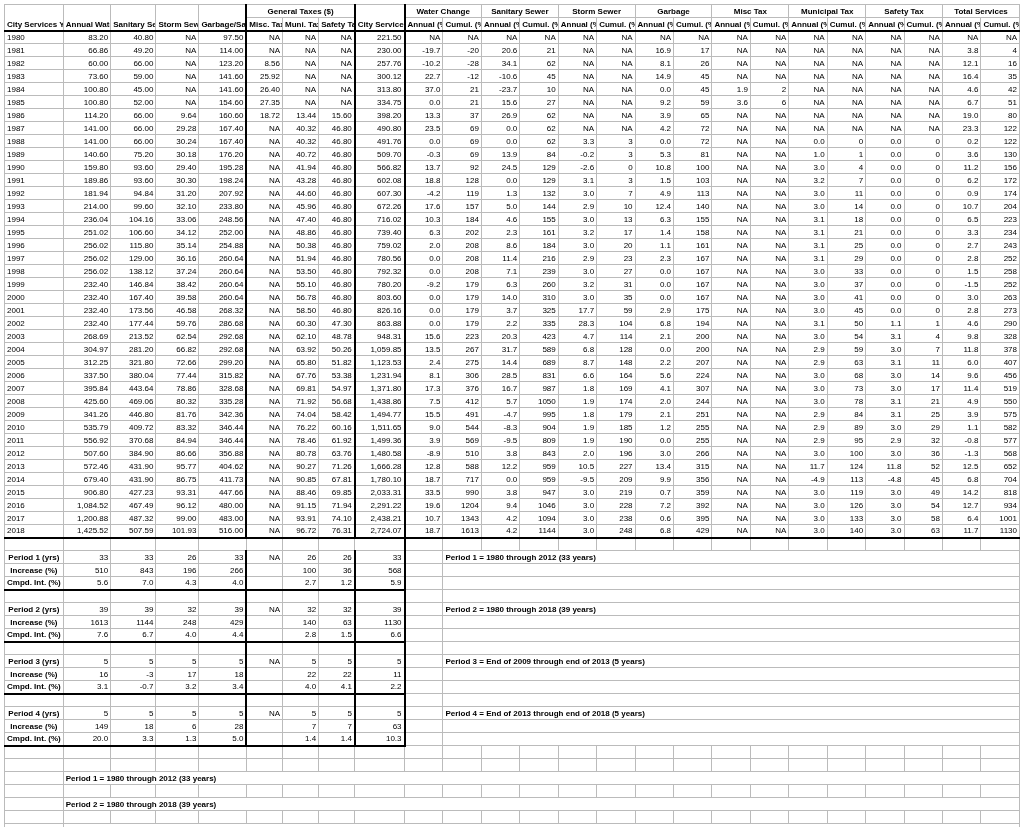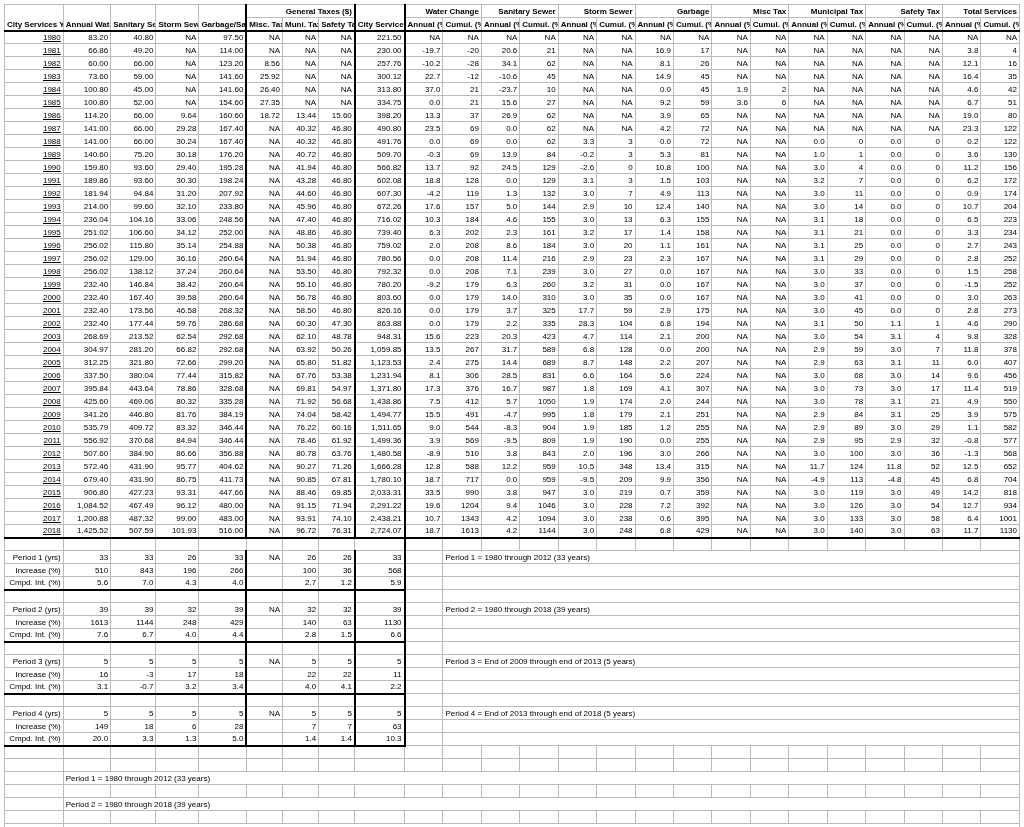--- a/index.html
+++ b/index.html
@@ -25,32 +25,32 @@
     overflow: hidden;
     white-space: nowrap;
     height: 13px;
   }
   th {
     text-align: center;
     font-weight: bold;
     vertical-align: bottom;
   }
   .group-header th {
-    text-align: right;
+    text-align: center;
     border-bottom: none;
     margin-left: 44px;
   }
   .sub-header th {
     text-align: center;
   }
-  .year-col { text-align: right; text-decoration: underline; }
+  .year-col { text-align: left; }
   .thick-bottom { border-bottom: 2px solid #000 !important; }
   .thick-right { border-right: 2px solid #000 !important; }
-  .period-label { text-align: right; font-weight: normal; }
-  .period-desc { text-align: left; }
+  .period-label { text-align: center; font-weight: bold; }
+  .period-desc { text-align: left; font-weight: bold; }
 </style>
 </head>
 <body>
 
 <table>
   <colgroup>
     <col style="width:52px">
       <col style="width:42px">
       <col style="width:40px">
       <col style="width:38px">
@@ -898,21 +898,21 @@
         <td>3.1</td>
         <td>21</td>
         <td>4.9</td>
         <td>550</td>
       </tr>
       <tr>
         <td class="year-col">2009</td>
         <td>341.26</td>
         <td>446.80</td>
         <td>81.76</td>
-        <td class="thick-right">384.19</td>
+        <td class="thick-right">342.36</td>
         <td>NA</td>
         <td>74.04</td>
         <td class="thick-right">58.42</td>
         <td class="thick-right">1,494.77</td>
         <td>15.5</td>
         <td>491</td>
         <td>-4.7</td>
         <td>995</td>
         <td>1.8</td>
         <td>179</td>
@@ -1016,21 +1016,21 @@
         <td class="thick-right">404.62</td>
         <td>NA</td>
         <td>90.27</td>
         <td class="thick-right">71.26</td>
         <td class="thick-right">1,666.28</td>
         <td>12.8</td>
         <td>588</td>
         <td>12.2</td>
         <td>959</td>
         <td>10.5</td>
-        <td>348</td>
+        <td>227</td>
         <td>13.4</td>
         <td>315</td>
         <td>NA</td>
         <td>NA</td>
         <td>11.7</td>
         <td>124</td>
         <td>11.8</td>
         <td>52</td>
         <td>12.5</td>
         <td>652</td>

